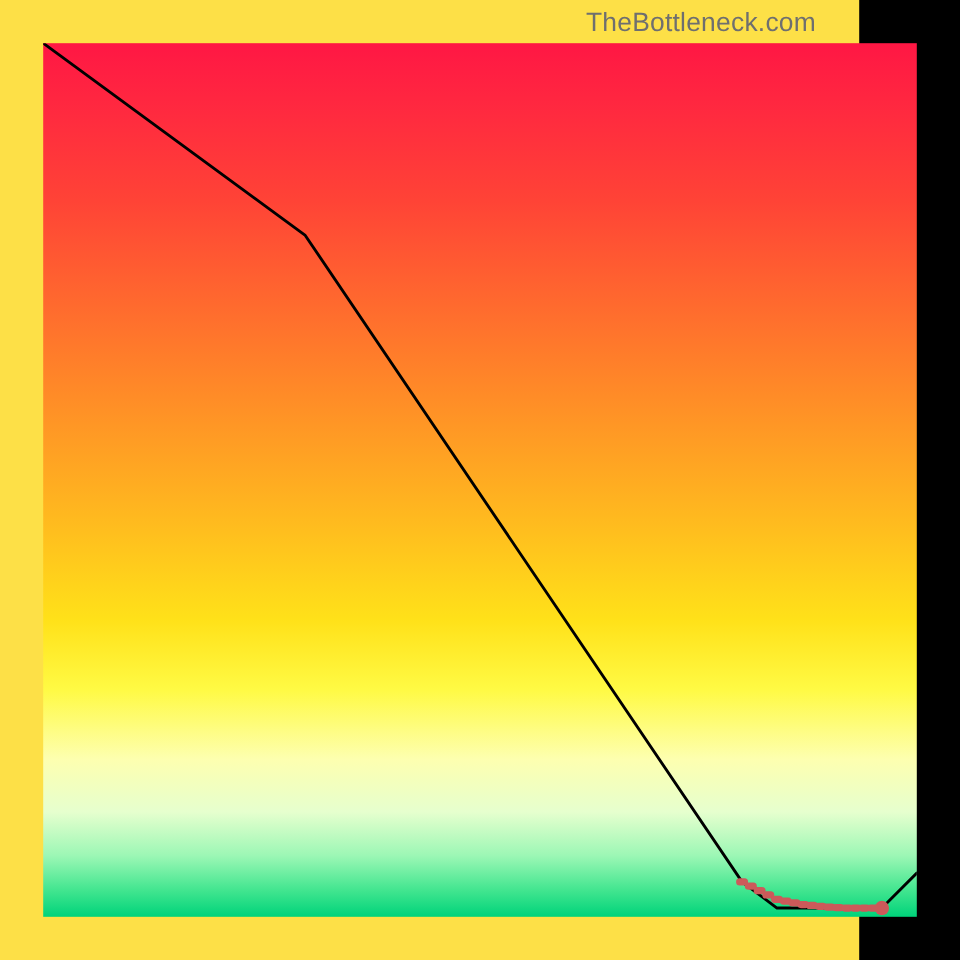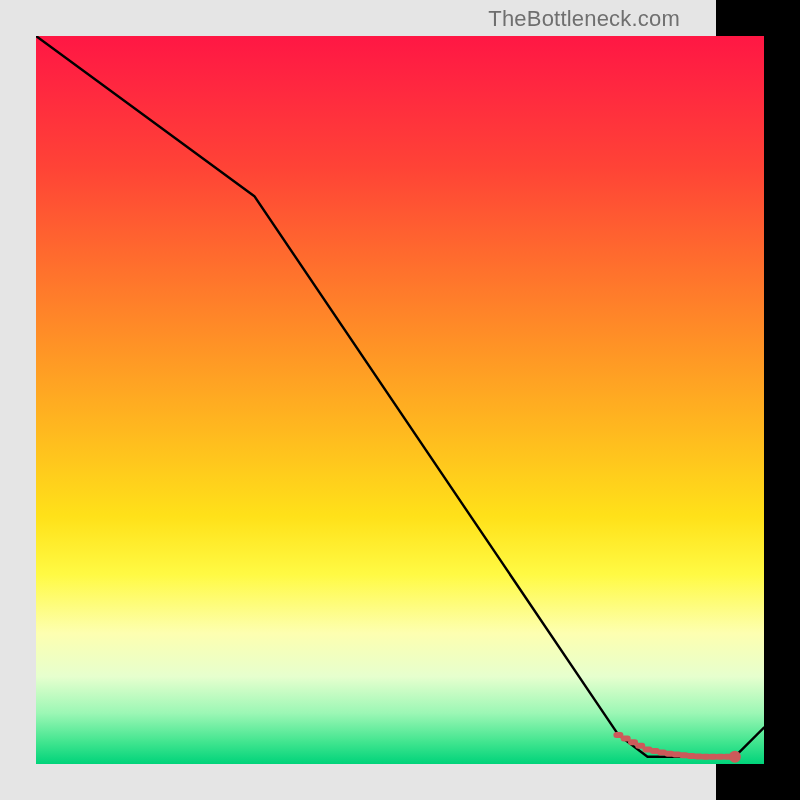--- a/index.html
+++ b/index.html
@@ -8,21 +8,21 @@
     width: 800px;
     height: 800px;
     background: #000;
     overflow: hidden;
     font-family: Arial, Helvetica, sans-serif;
   }
   .frame {
     position: relative;
     width: 716px;
     height: 800px;
-    background: #e5e5e5;
+    background: #fde047;
   }
   .plot-area {
     position: absolute;
     left: 36px;
     top: 36px;
     width: 728px;
     height: 728px;
     
     background: linear-gradient(to bottom,
       #ff1744 0%,

